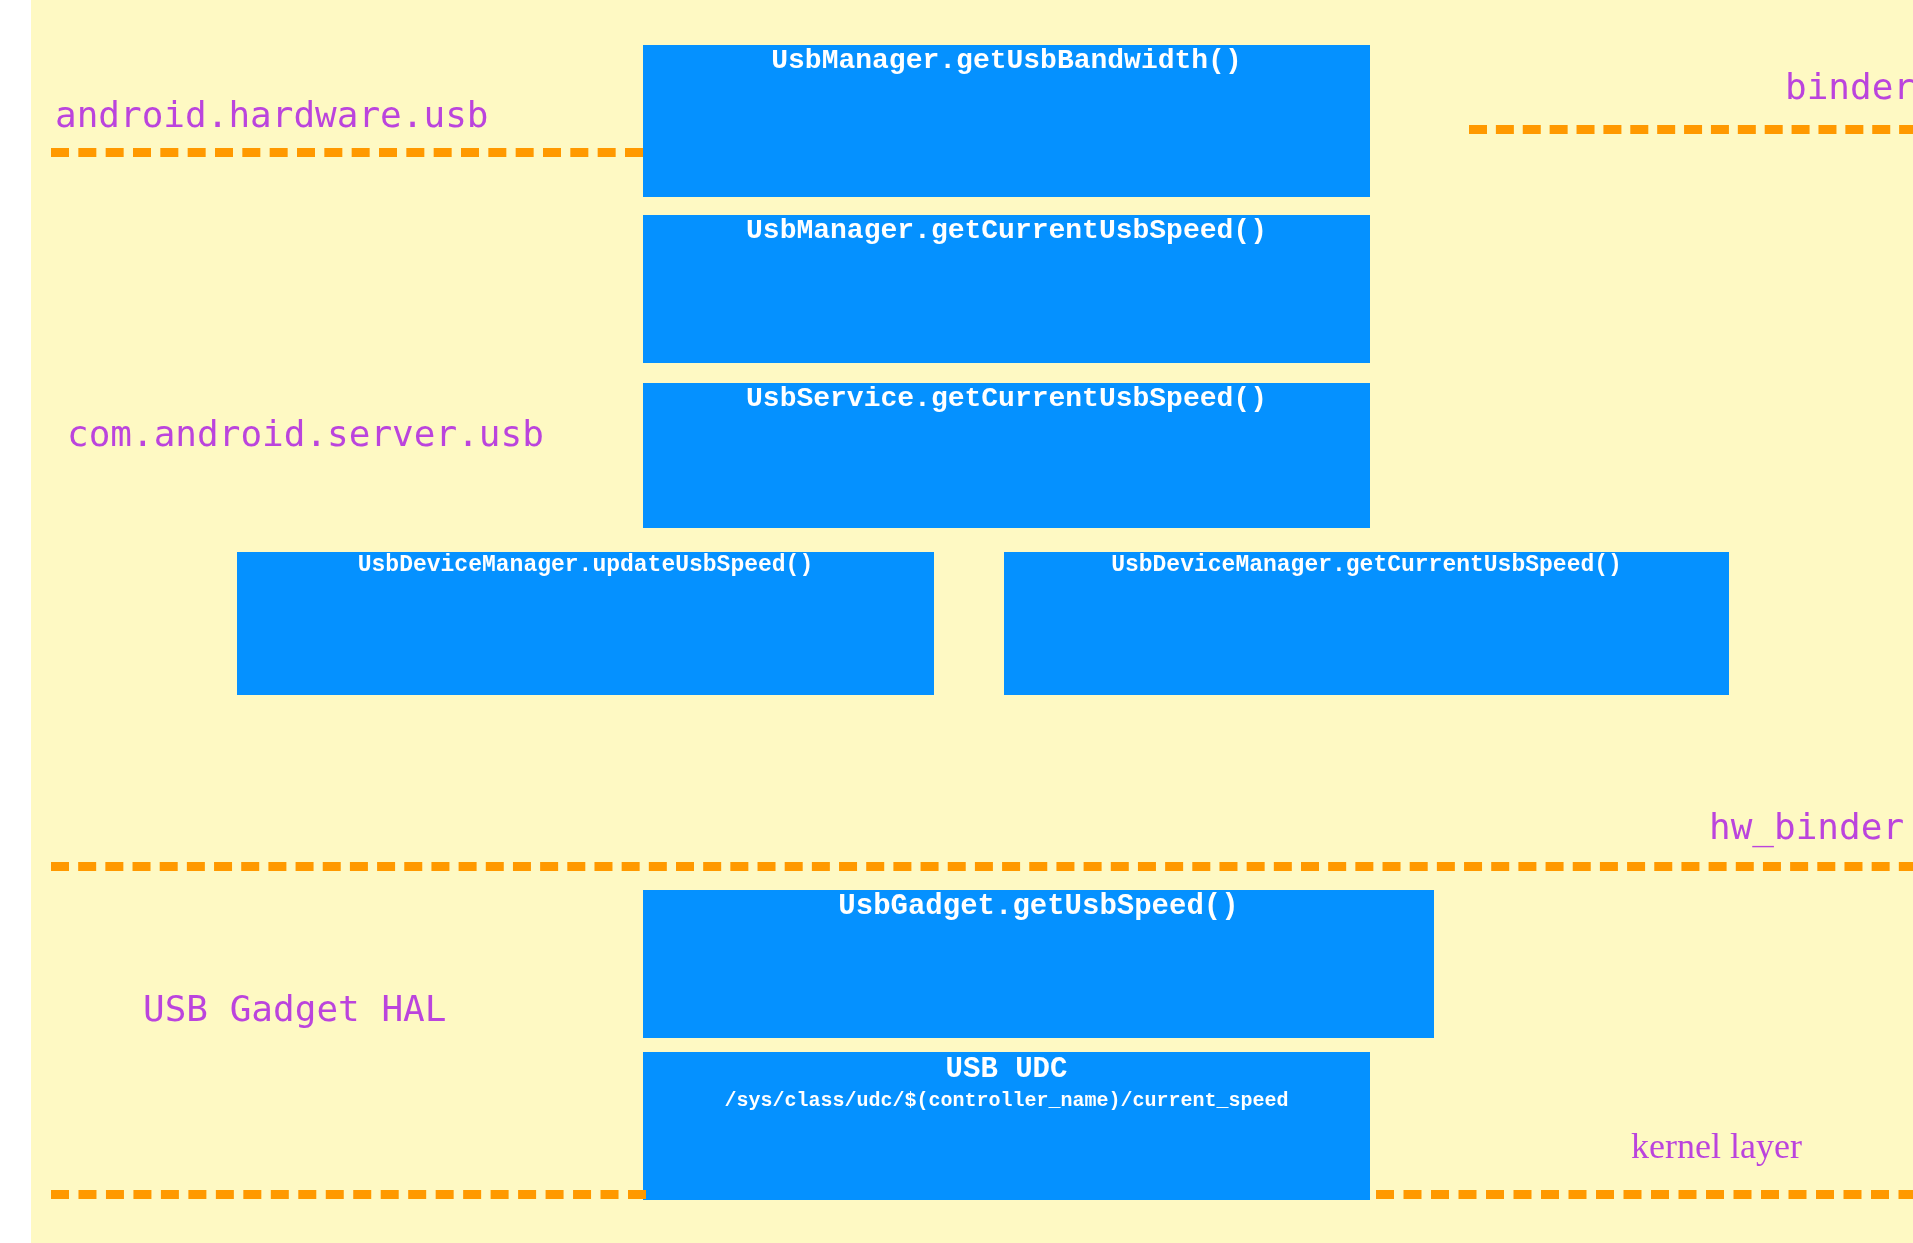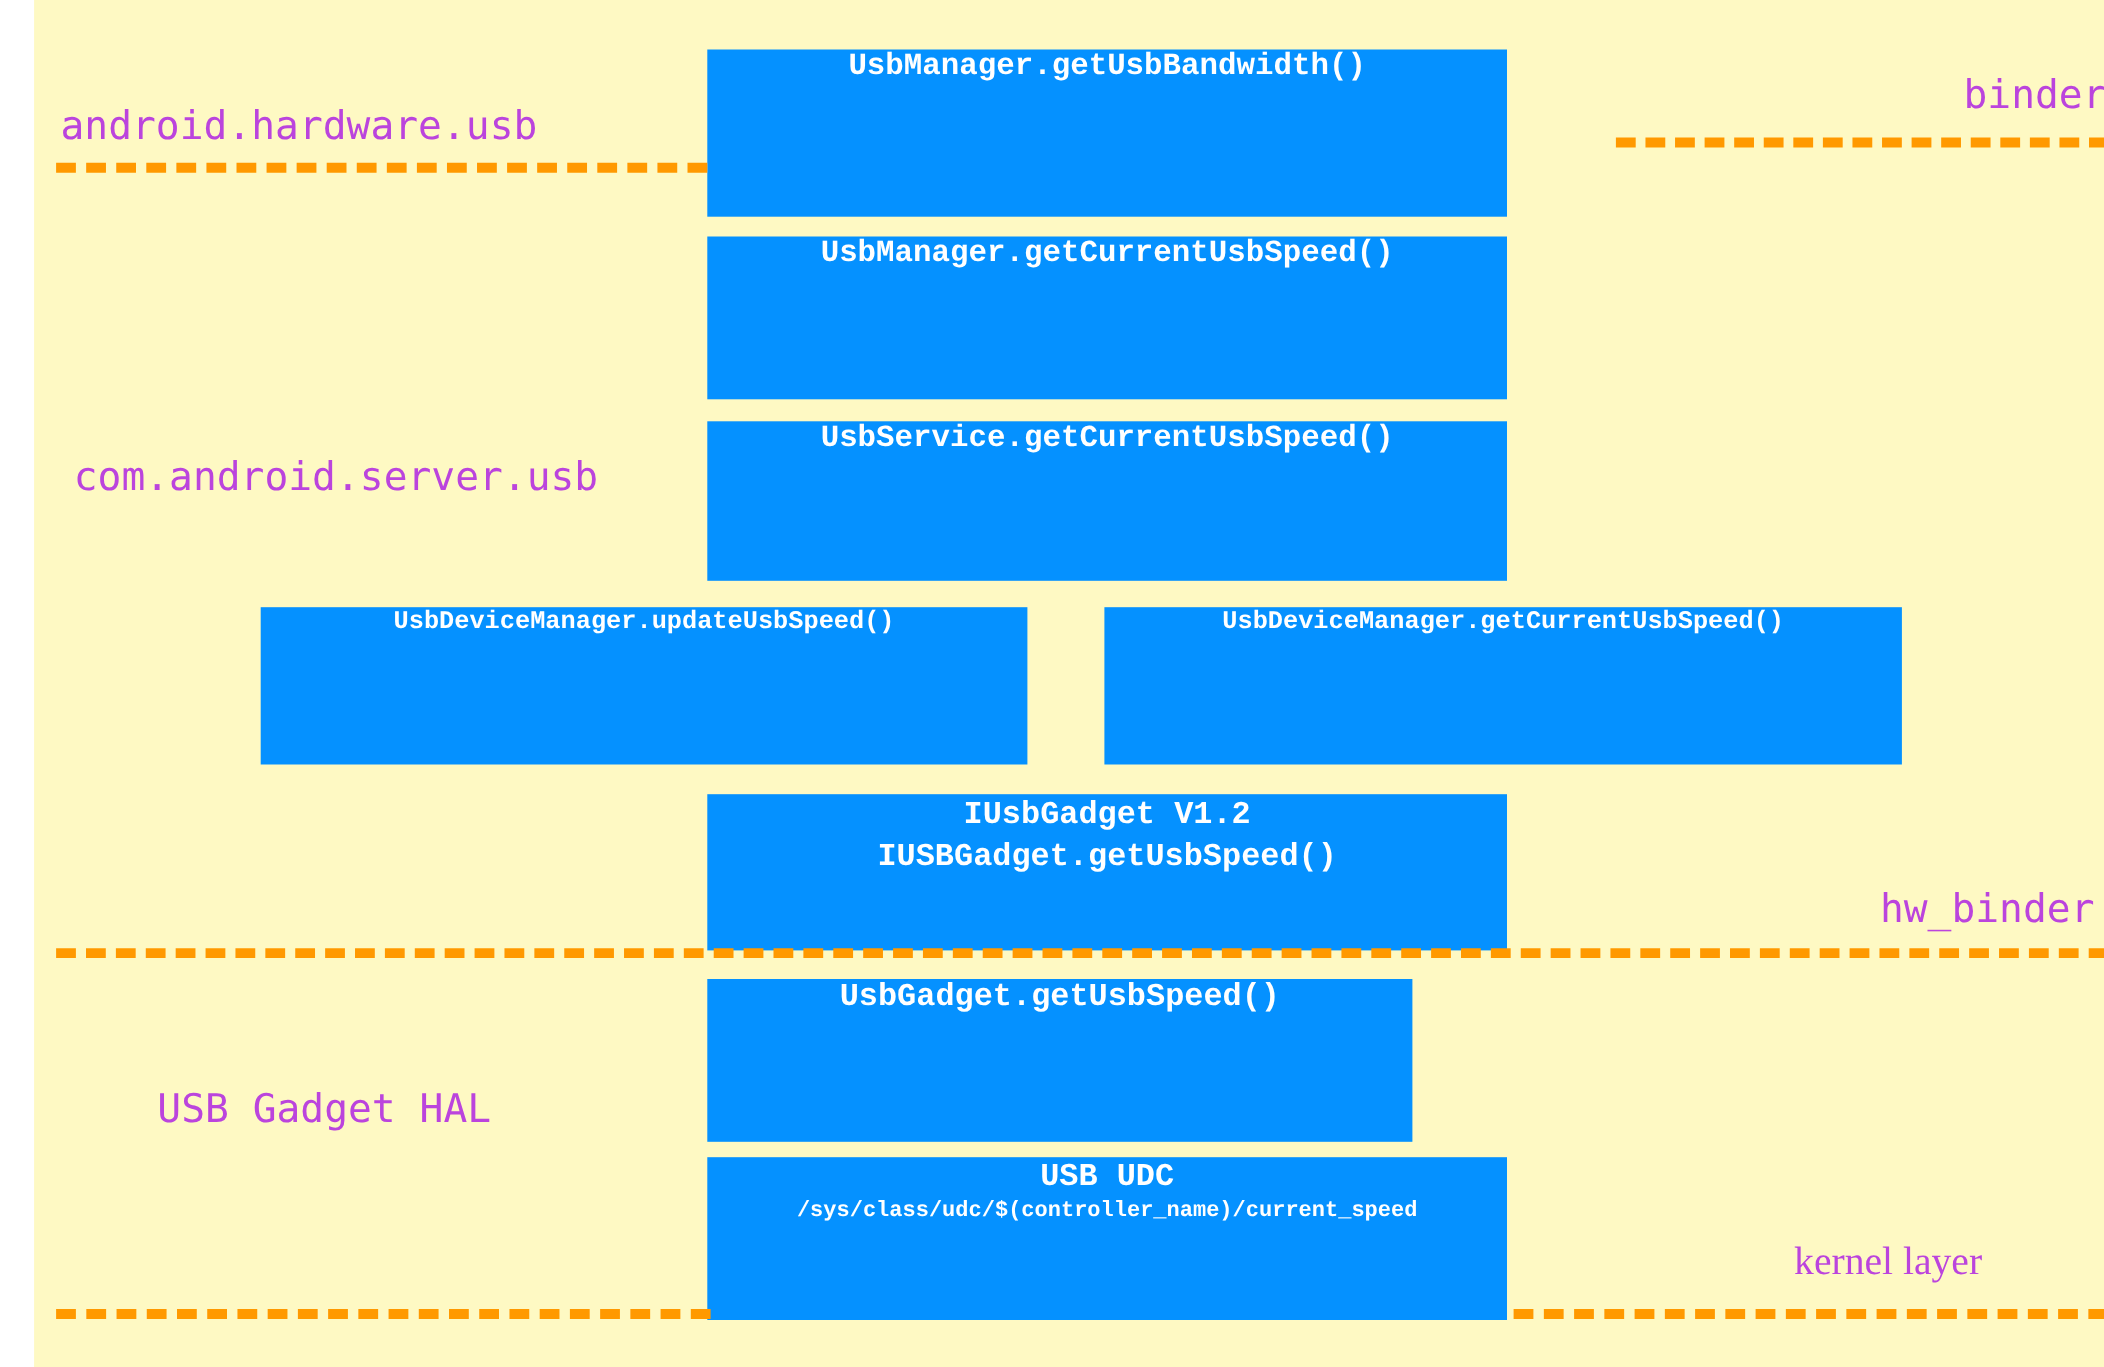--- a/index.html
+++ b/index.html
@@ -43,21 +43,21 @@
     white-space: nowrap;
   }
 
   
   #box-usbmanager      { left: 612px; top: 45px;   width: 727px; height: 152px; font-size: 28px; }
   #box-iusbmanager     { left: 612px; top: 215px;  width: 727px; height: 148px; font-size: 28px; }
   #box-usbservice      { left: 612px; top: 383px;  width: 727px; height: 145px; font-size: 28px; }
   #box-updateusbspeed  { left: 206px; top: 552px;  width: 697px; height: 143px; font-size: 23px; }
   #box-getcurrentspeed { left: 973px; top: 552px;  width: 725px; height: 143px; font-size: 23px; }
   #box-iusbgadget      { left: 612px; top: 722px;  width: 727px; height: 142px; font-size: 29px; line-height: 1.32; }
-  #box-usbgadget       { left: 612px; top: 890px;  width: 641px; height: 148px; font-size: 29px; }
+  #box-usbgadget       { left: 612px; top: 890px;  width: 791px; height: 148px; font-size: 29px; }
   #box-usbudc          { left: 612px; top: 1052px; width: 727px; height: 148px; font-size: 29px; line-height: 1.25; }
   #box-usbudc .line2   { font-size: 20px; }
 
   
   .dashline {
     position: absolute;
     height: 0;
     border-top: 9px dashed #ff9900;
     z-index: 3;
   }
@@ -114,24 +114,20 @@
   </div>
 
   <div class="box" id="box-updateusbspeed">
     <span class="line1">UsbDeviceManager.updateUsbSpeed()</span>
   </div>
 
   <div class="box" id="box-getcurrentspeed">
     <span class="line1">UsbDeviceManager.getCurrentUsbSpeed()</span>
   </div>
 
-  <div class="box" id="box-iusbgadget">
-    <span class="line1">IUsbGadget V1.2</span>
-    <span class="line2">IUSBGadget.getUsbSpeed()</span>
-  </div>
 
   <div class="box" id="box-usbgadget">
     <span class="line1">UsbGadget.getUsbSpeed()</span>
   </div>
 
   <div class="box" id="box-usbudc">
     <span class="line1">USB UDC</span>
     <span class="line2">/sys/class/udc/$(controller_name)/current_speed</span>
   </div>
 

